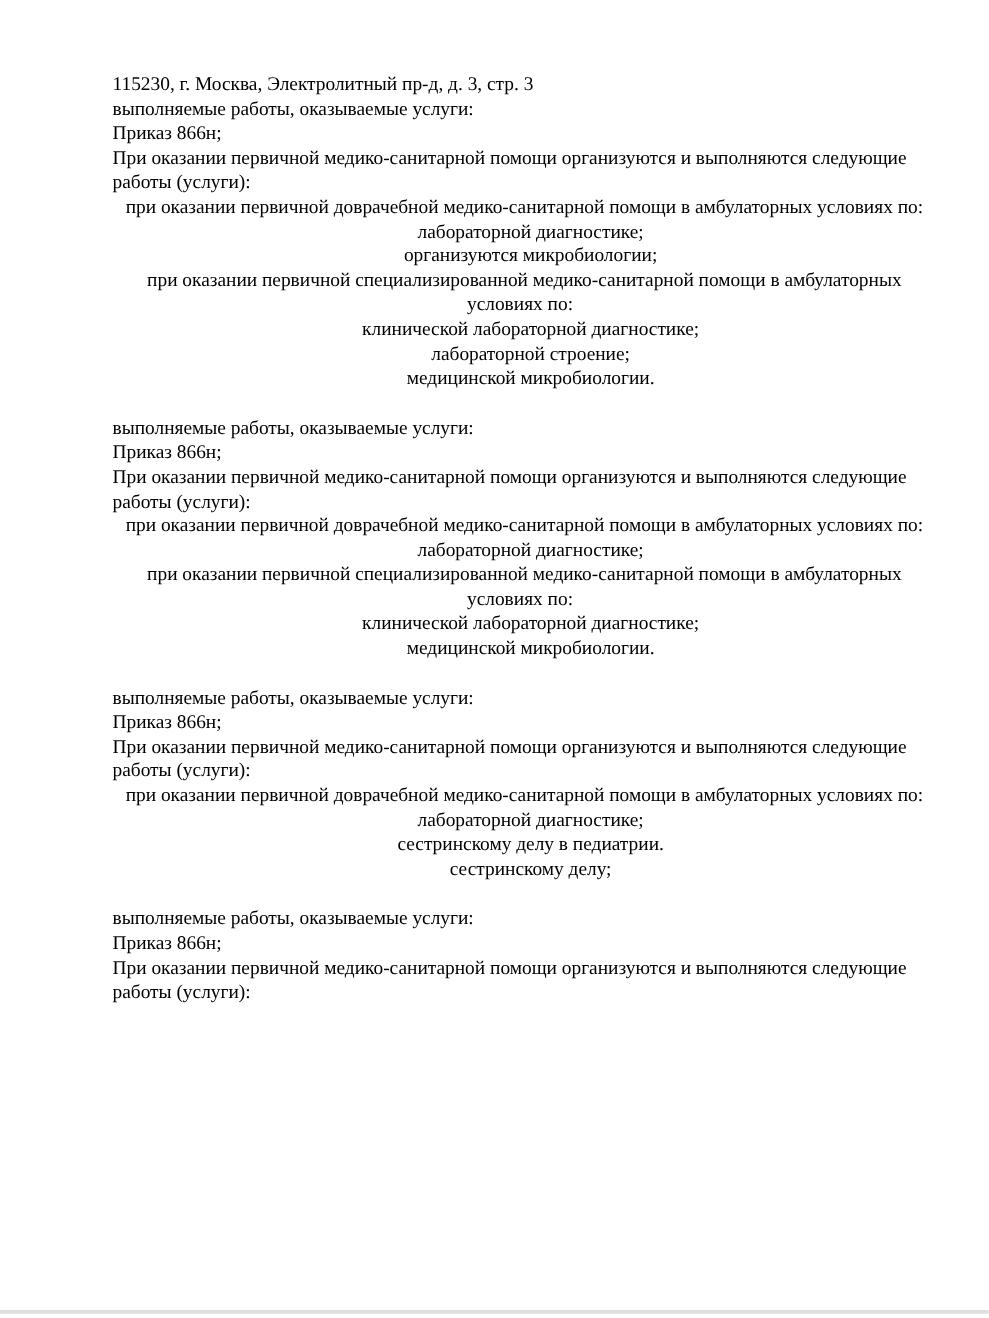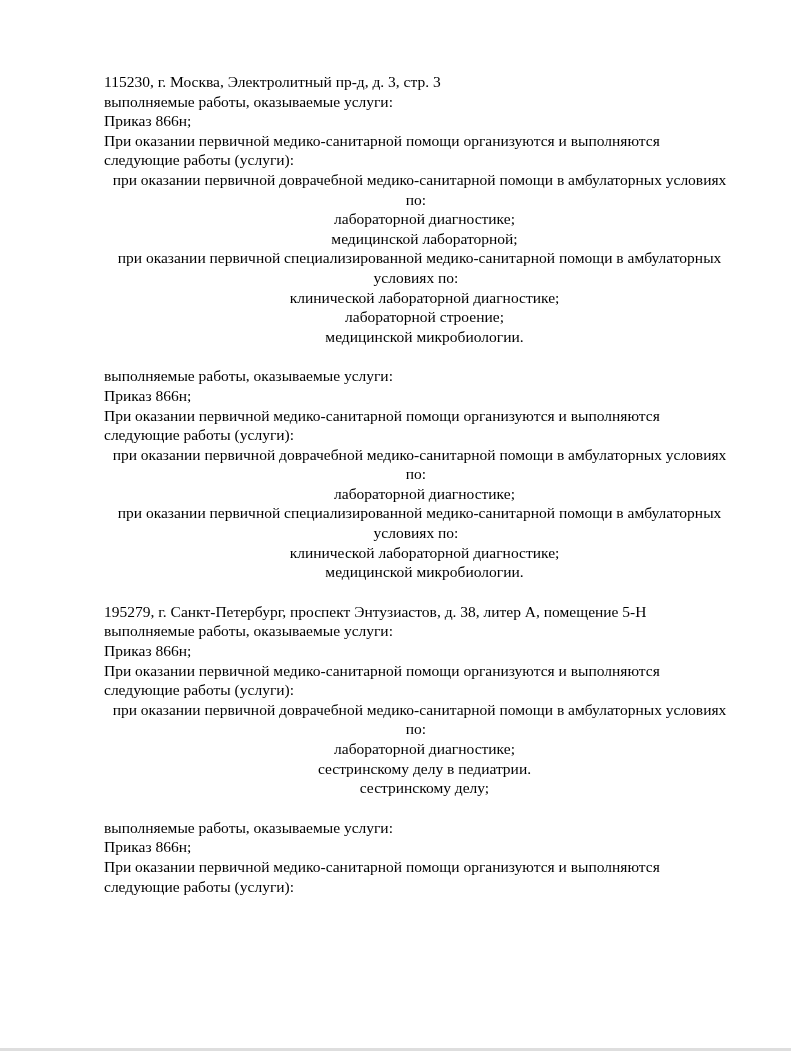--- a/index.html
+++ b/index.html
@@ -16,21 +16,21 @@
     font-size: 15.5px;
     line-height: 19.6px;
     color: #000000;
   }
   .content {
     position: absolute;
     top: 58px;
     left: 90px;
     width: 652px;
   }
-  .block { margin: 14px; font-family: Liberation Serif, serif; }
+  .block { margin: 0; font-family: Liberation Serif, serif; }
   .block + .block { margin-top: 20px; }
   .line { margin: 0; text-indent: 0; }
   .section-heading { text-indent: 7px; text-align: center; }
   .service-item { padding-left: 17px; text-align: center; }
   .bottom-bar {
     position: absolute;
     left: 0;
     top: 1048px;
     width: 791px;
     height: 3px;
@@ -41,38 +41,37 @@
 <body>
 
 <div class="content">
     <div class="block">
       <p class="line">115230, г. Москва, Электролитный пр-д, д. 3, стр. 3</p>
       <p class="line">выполняемые работы, оказываемые услуги:</p>
       <p class="line">Приказ 866н;</p>
       <p class="line">При оказании первичной медико-санитарной помощи организуются и выполняются следующие работы (услуги):</p>
       <p class="line section-heading">при оказании первичной доврачебной медико-санитарной помощи в амбулаторных условиях по:</p>
       <p class="line service-item">лабораторной диагностике;</p>
-      <p class="line service-item">медицинской лабораторной;</p>
+      <p class="line service-item">организуются микробиологии;</p>
       <p class="line section-heading">при оказании первичной специализированной медико-санитарной помощи в амбулаторных условиях по:</p>
       <p class="line service-item">клинической лабораторной диагностике;</p>
       <p class="line service-item">лабораторной строение;</p>
       <p class="line service-item">медицинской микробиологии.</p>
     </div>
     <div class="block">
       <p class="line">выполняемые работы, оказываемые услуги:</p>
       <p class="line">Приказ 866н;</p>
       <p class="line">При оказании первичной медико-санитарной помощи организуются и выполняются следующие работы (услуги):</p>
       <p class="line section-heading">при оказании первичной доврачебной медико-санитарной помощи в амбулаторных условиях по:</p>
       <p class="line service-item">лабораторной диагностике;</p>
       <p class="line section-heading">при оказании первичной специализированной медико-санитарной помощи в амбулаторных условиях по:</p>
       <p class="line service-item">клинической лабораторной диагностике;</p>
       <p class="line service-item">медицинской микробиологии.</p>
     </div>
     <div class="block">
-      <p class="line">195279, г. Санкт-Петербург, проспект Энтузиастов, д. 38, литер А, помещение 5-Н</p>
       <p class="line">выполняемые работы, оказываемые услуги:</p>
       <p class="line">Приказ 866н;</p>
       <p class="line">При оказании первичной медико-санитарной помощи организуются и выполняются следующие работы (услуги):</p>
       <p class="line section-heading">при оказании первичной доврачебной медико-санитарной помощи в амбулаторных условиях по:</p>
       <p class="line service-item">лабораторной диагностике;</p>
       <p class="line service-item">сестринскому делу в педиатрии.</p>
       <p class="line service-item">сестринскому делу;</p>
     </div>
     <div class="block">
       <p class="line">выполняемые работы, оказываемые услуги:</p>

